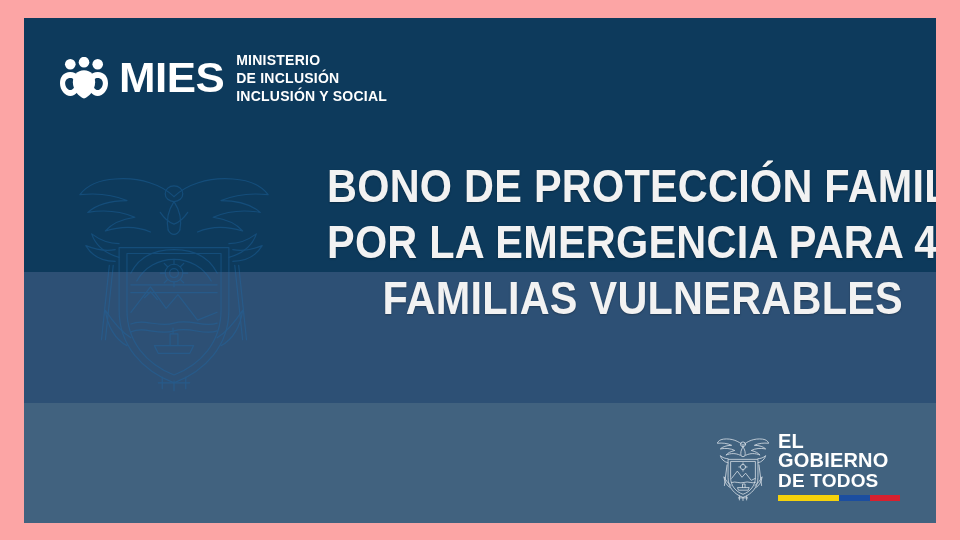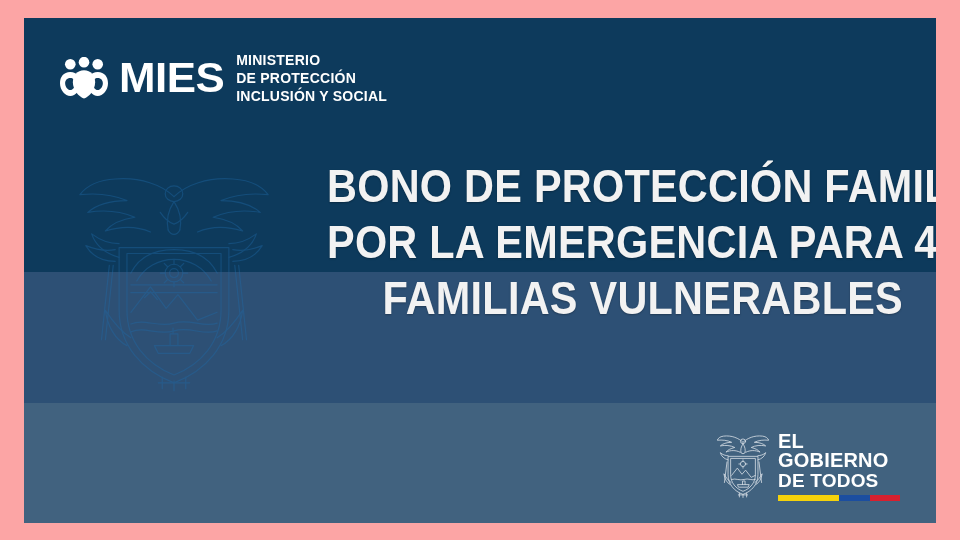--- a/index.html
+++ b/index.html
@@ -90,21 +90,21 @@
     transform:scaleX(0.90);
     transform-origin:right center;
     white-space:nowrap;
     text-shadow:0 1px 2px rgba(0,0,0,0.28);
   }
 
   
   #gov-logo {
     position:absolute;
     right:36px; bottom:22px;
-    display:flex; align-items:flex-start;
+    display:flex; align-items:flex-end;
   }
   #gov-shield { width:52px; height:66px; flex:none; opacity:0.93; }
   #gov-shield svg { display:block; width:100%; height:100%; }
   #gov-text { margin-left:9px; }
   #gov-text .gl {
     display:block;
     color:#ffffff;
     font-family:"Liberation Sans", sans-serif;
     font-weight:bold;
     font-size:20px;
@@ -196,21 +196,21 @@
           <path d="M12 17 C4 17 0 23 0 30 C0 38 6 45 12 45 C18 45 24 38 24 30 C24 23 20 17 12 17 Z
                    M12 24 C16 24 18 27 18 30 C18 34 15 38 12 38 C9 38 6 34 6 30 C6 27 8 24 12 24 Z"></path>
           <path d="M44 17 C36 17 32 23 32 30 C32 38 38 45 44 45 C50 45 56 38 56 30 C56 23 52 17 44 17 Z
                    M44 24 C48 24 50 27 50 30 C50 34 47 38 44 38 C41 38 38 34 38 30 C38 27 40 24 44 24 Z"></path>
           <path d="M28 15 C20 15 15 21 15 29 C15 38 22 46 28 48 C34 46 41 38 41 29 C41 21 36 15 28 15 Z"></path>
         </svg>
       </span>
       <span id="mies-word">MIES</span>
       <span id="mies-sub">
         <div>MINISTERIO</div>
-        <div>DE PROTECCIÓN</div>
+        <div>DE INCLUSIÓN</div>
         <div>INCLUSIÓN Y SOCIAL</div>
       </span>
     </div>
 
     <div id="headline" style="color: rgb(242, 242, 242);">
       <span class="hl">BONO DE PROTECCIÓN FAMILIAR</span>
       <span class="hl">POR LA EMERGENCIA PARA 400 MIL</span>
       <span class="hl">FAMILIAS VULNERABLES</span>
     </div>
 

